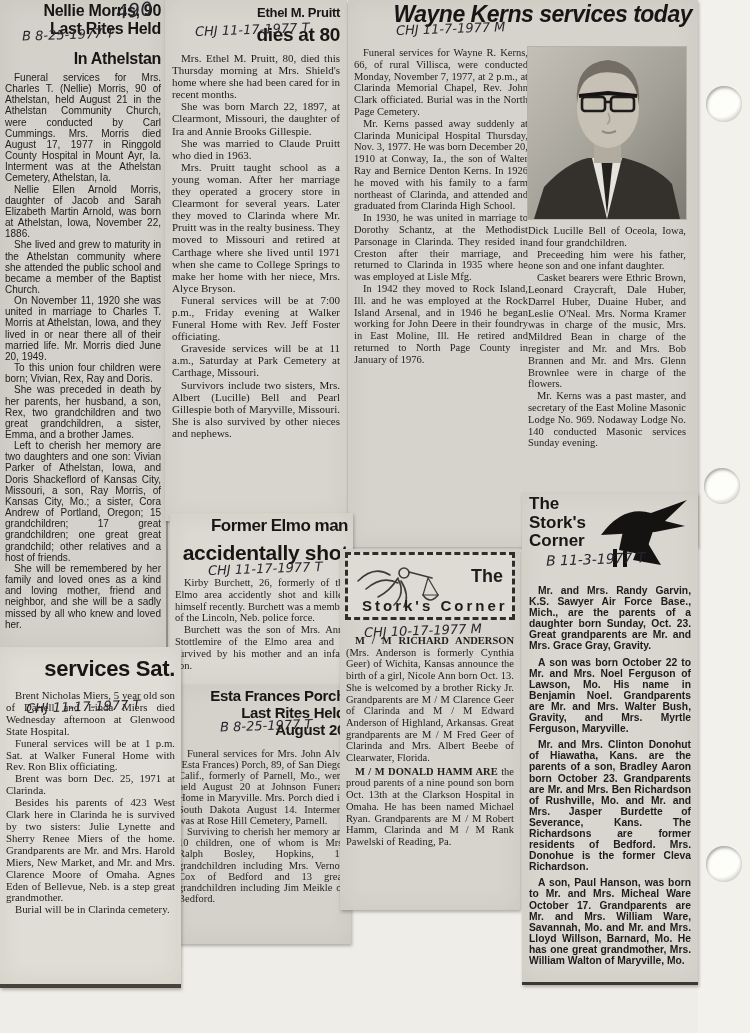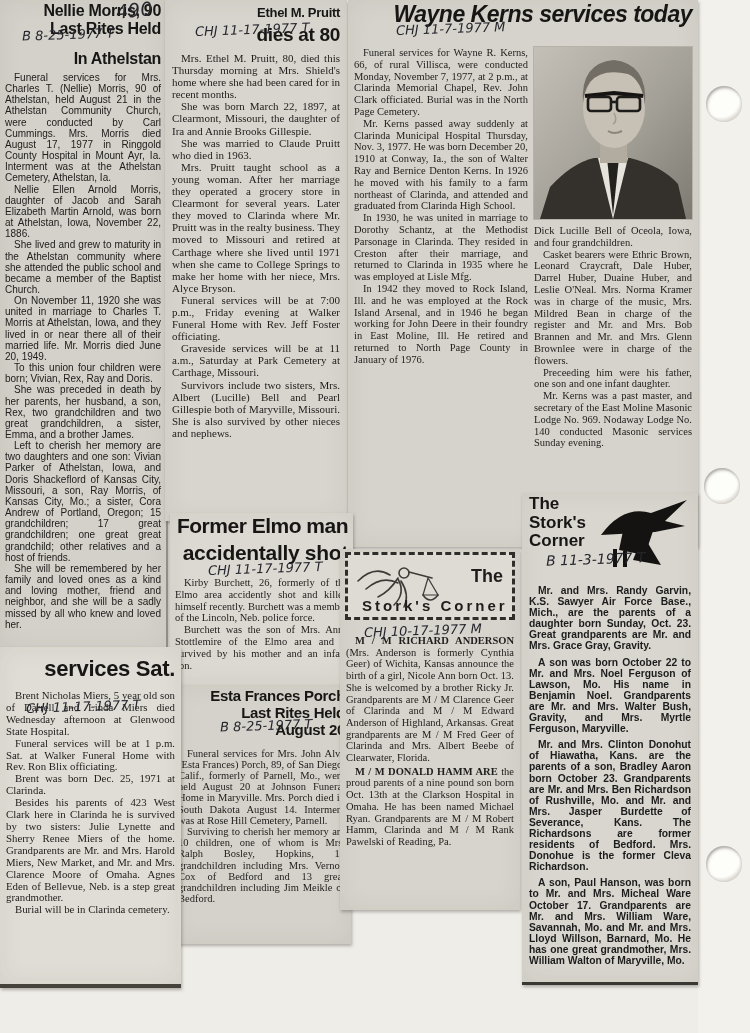--- a/index.html
+++ b/index.html
@@ -22,29 +22,29 @@
 
   
   .pruitt { left:165px; top:0; width:182px; height:521px; background:#d8d5ce; padding:3px 7px; }
   .pruitt h1 { font-size:13px; line-height:20px; }
   .pruitt h2 { font-size:19px; line-height:20px; margin-top:2px; }
   .pruitt .bd { margin-top:7px; font-size:11px; line-height:12.1px; }
 
   
   .kerns { left:348px; top:0; width:350px; height:547px; background:#d6d3cc; padding:2px 6px; }
   .kerns h1 { font-size:23px; line-height:24px; letter-spacing:-.5px;font-style:italic; }
-  .kcols { display:flex; gap:6px; margin-top:21px; }
+  .kcols { display:flex; margin-top:21px; }
   .kcols .lcol { width:174px; font-size:10.5px; line-height:11.8px; }
   .kcols .rcol { width:158px; font-size:10.5px; line-height:11.8px; }
   .photo { width:158px; height:172px; margin-bottom:6px; box-shadow:0 0 0 1px #b6b2aa; }
   .noindent { text-indent:0; }
 
   
   .elmo { left:170px; top:513px; width:183px; height:172px; background:#dcd9d2; padding:2px 5px; }
-  .elmo h1 { font-size:21px; line-height:22px; letter-spacing:-.5px; }
+  .elmo h1 { font-size:17px; line-height:22px; letter-spacing:-.5px; }
   .elmo h2 { font-size:21px; line-height:22px; margin-top:5px; }
   .elmo .bd { margin-top:13px; font-size:10.5px; line-height:11.8px; }
 
   
   .porch { left:172px; top:685px; width:179px; height:259px; background:#d5d2cb; padding:3px 6px; }
   .porch h1,.porch h2,.porch h3 { font-size:15px; line-height:16.5px; }
   .porch h3 { margin-top:1px; }
   .porch .bd { margin-top:9px; font-size:10.5px; line-height:11.2px; }
 
   
@@ -144,22 +144,22 @@
           <g fill="none" stroke="#1d1c1a" stroke-width="2.6">
             <rect x="54" y="50" width="23" height="14" rx="3"></rect>
             <rect x="83" y="50" width="23" height="14" rx="3"></rect>
             <path d="M77,55 L83,55"></path>
           </g>
           <path d="M74,84 Q80,88 88,84" stroke="#8d867a" stroke-width="2" fill="none"></path>
           <path d="M80,66 Q84,74 79,77" stroke="#a29a8d" stroke-width="1.5" fill="none"></path>
         </svg>
       </div>
       <p class="noindent">Dick Lucille Bell of Oceola, Iowa, and four grandchildren.</p>
+      <p>Preceeding him were his father, one son and one infant daughter.</p>
       <p>Casket bearers were Ethric Brown, Leonard Craycraft, Dale Huber, Darrel Huber, Duaine Huber, and Leslie O'Neal. Mrs. Norma Kramer was in charge of the music, Mrs. Mildred Bean in charge of the register and Mr. and Mrs. Bob Brannen and Mr. and Mrs. Glenn Brownlee were in charge of the flowers.</p>
-      <p>Preceeding him were his father, one son and one infant daughter.</p>
       <p>Mr. Kerns was a past master, and secretary of the East Moline Masonic Lodge No. 969. Nodaway Lodge No. 140 conducted Masonic services Sunday evening.</p>
     </div>
   </div>
 </section>
 
 <section class="clip elmo serif">
   <h1>Former Elmo man</h1>
   <h2>accidentally shot</h2>
   <span class="hand" style="left:38px;top:48px;font-size:13px;">CHJ 11-17-1977 T</span>
   <div class="bd">

